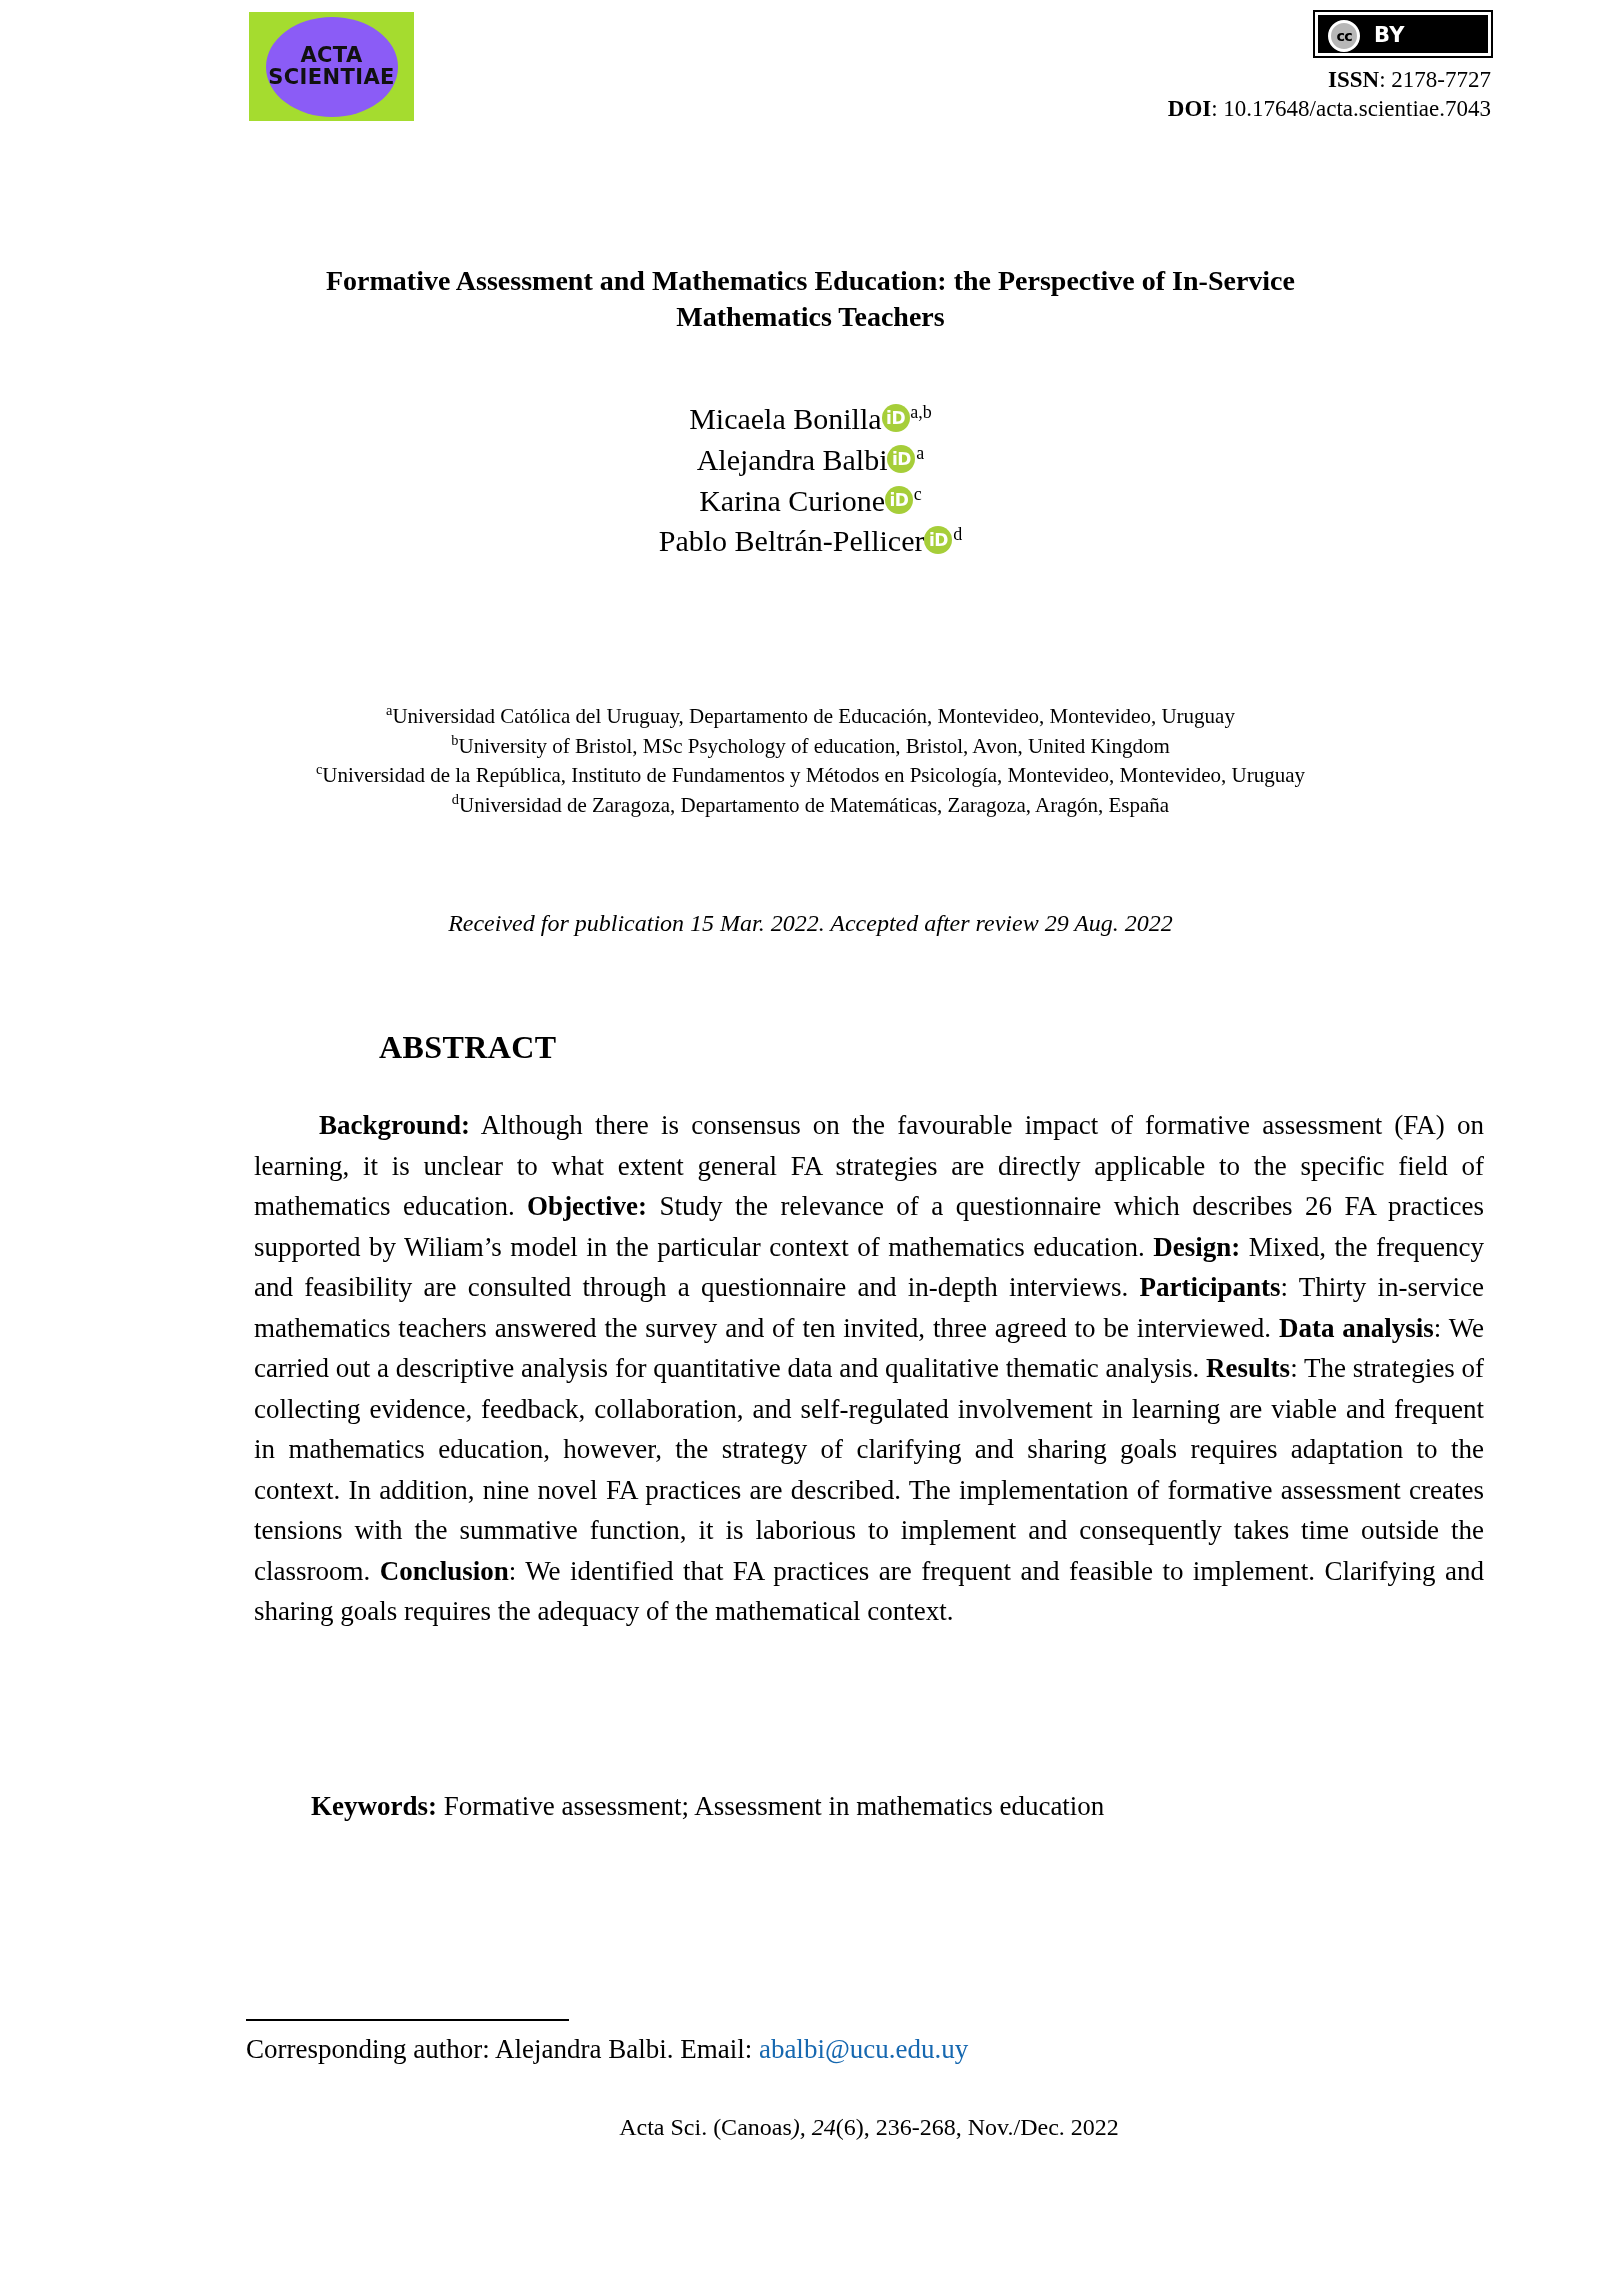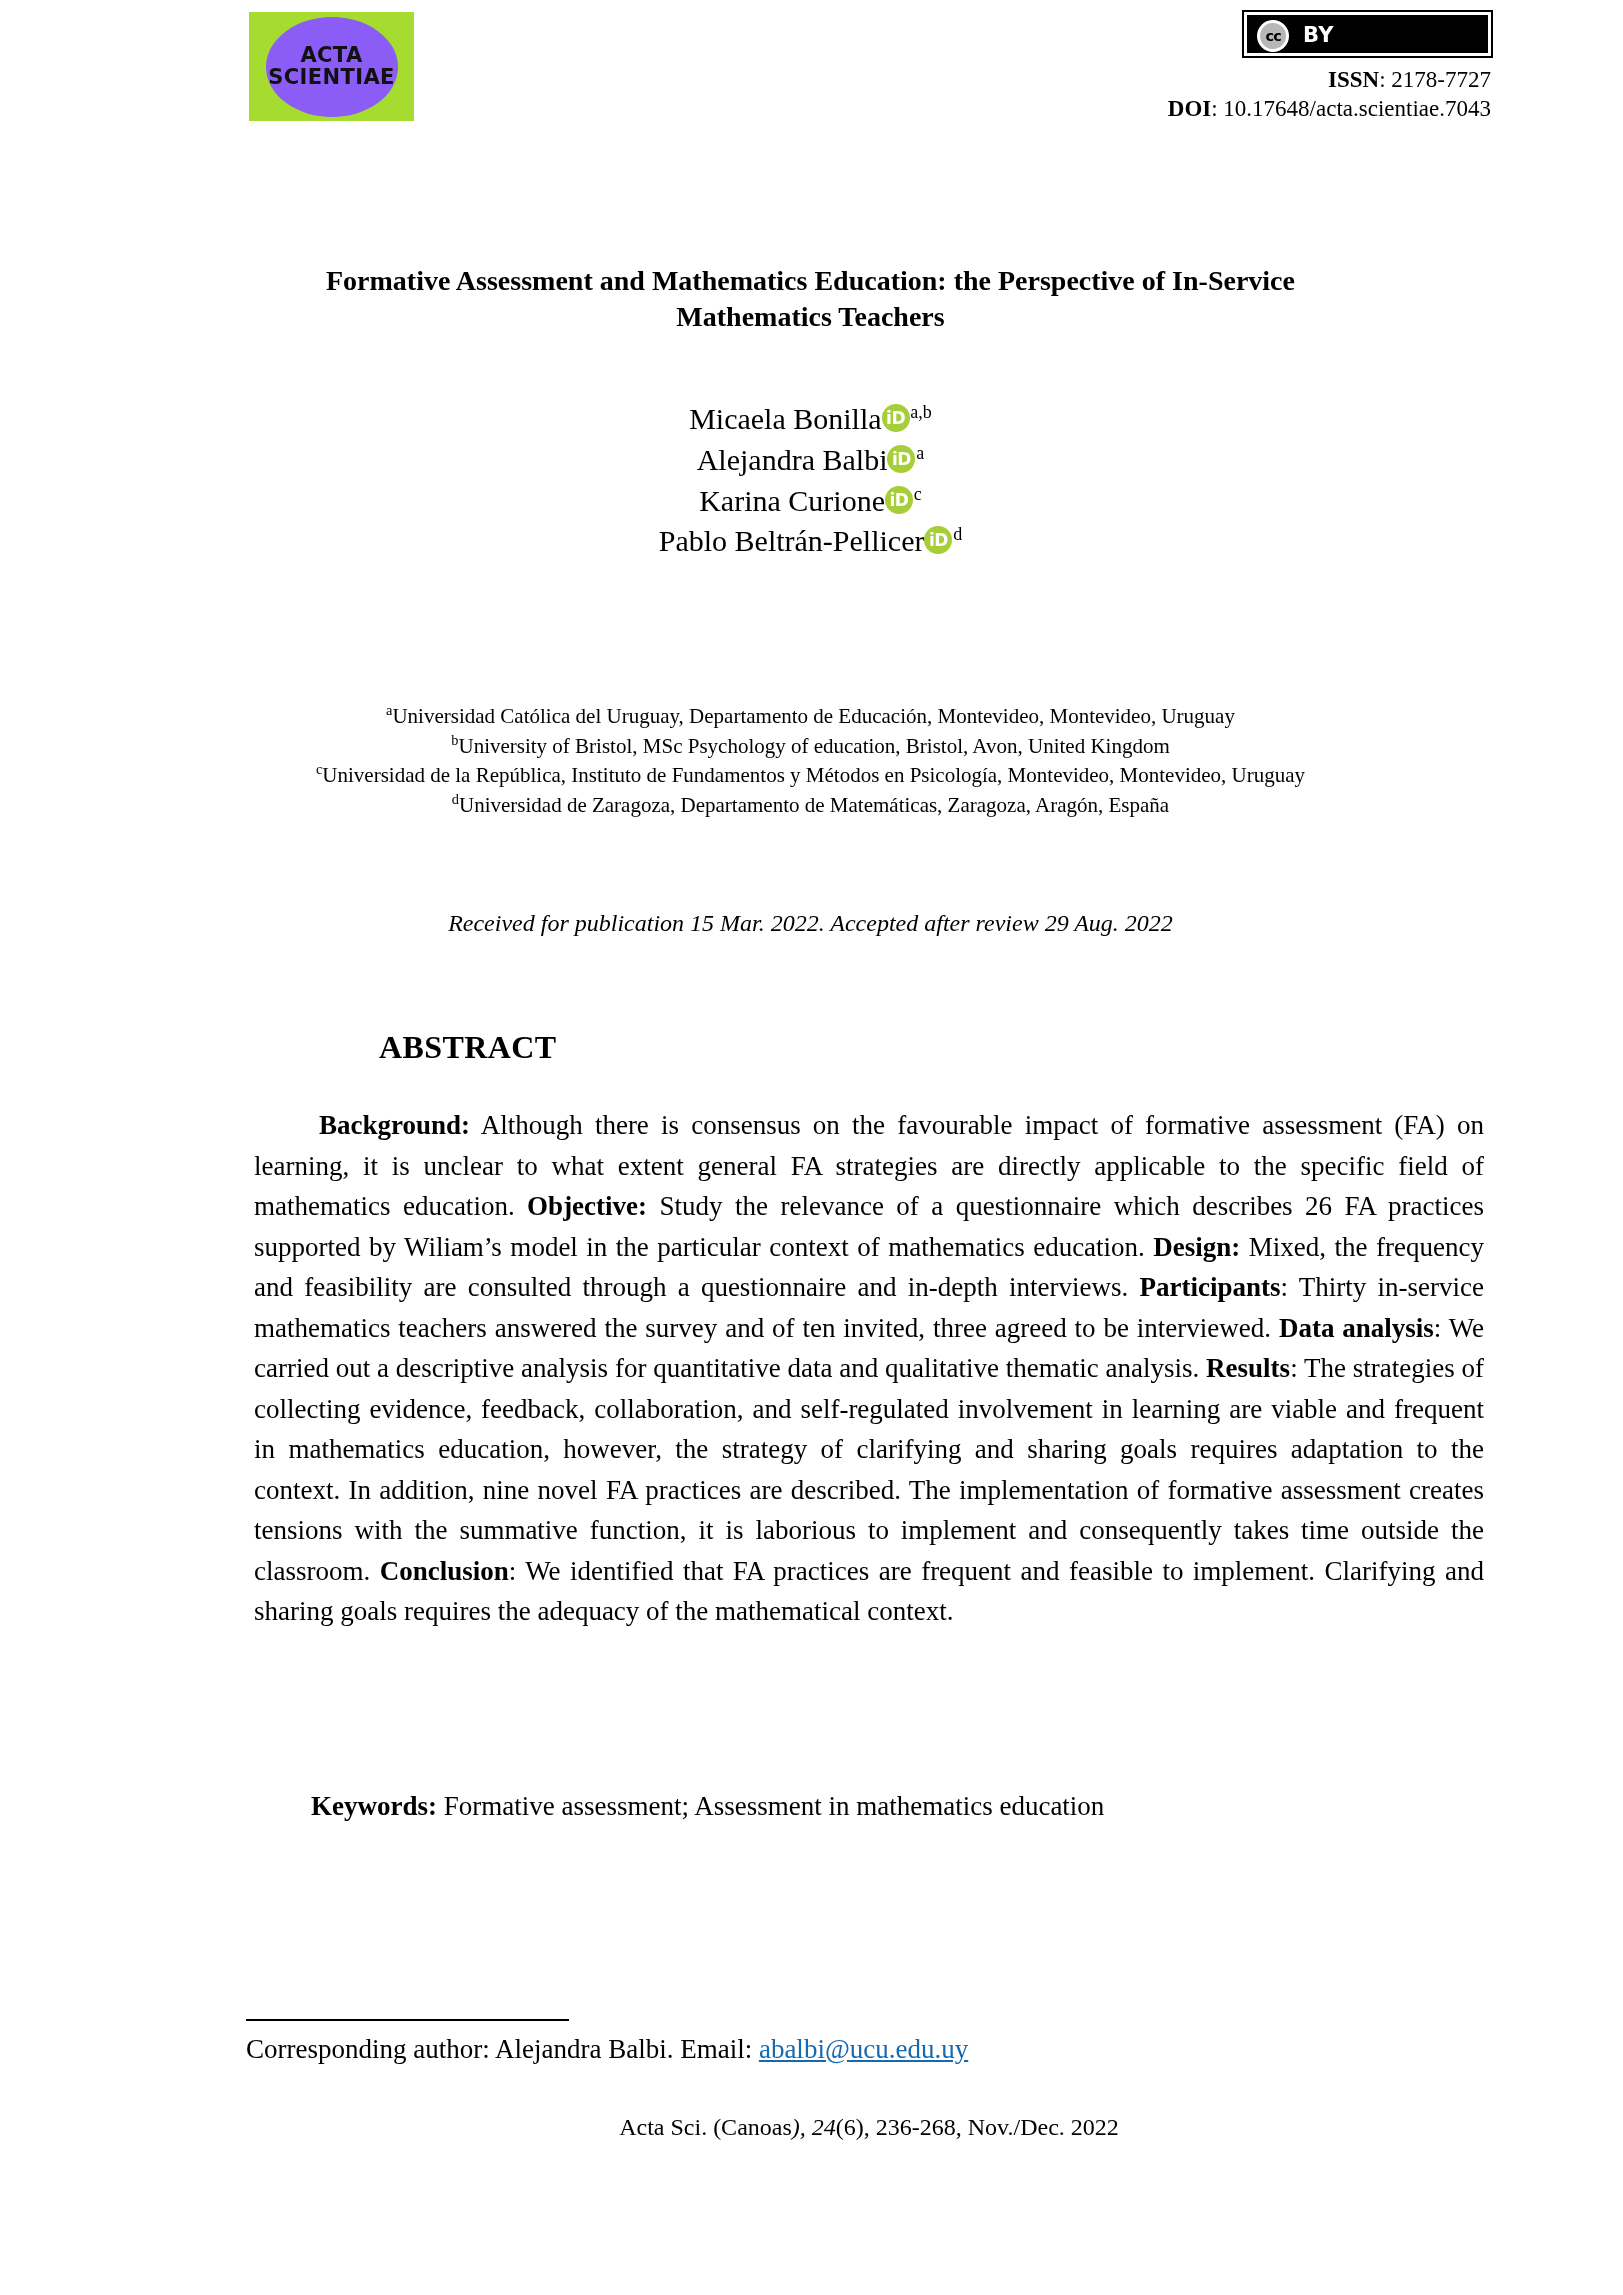--- a/index.html
+++ b/index.html
@@ -64,21 +64,21 @@
   .journal-logo .l2 { font-size: 21px; }
 
   .cc-block {
     position: absolute;
     right: 132px;
     top: 12px;
     text-align: right;
   }
   .cc-badge {
     display: inline-block;
-    width: 247px;
+    width: 176px;
     height: 44px;
     background: #000000;
     border: 3.4px solid #ffffff;
     outline: 2.5px solid #000000;
     box-sizing: border-box;
     position: relative;
     vertical-align: top;
   }
   .cc-badge .cc-ring {
     position: absolute;
@@ -238,21 +238,20 @@
   .corresponding {
     position: absolute;
     left: 246px;
     top: 2031px;
     font-size: 27px;
     line-height: 1.4;
   }
   .corresponding a,
   .corresponding .email {
     color: #1668b0;
-    text-decoration: underline;
   }
   .citation {
     position: absolute;
     left: 246px;
     top: 2114px;
     width: 1246px;
     text-align: center;
     font-size: 24px;
   }
   .citation i { font-style: italic; }

